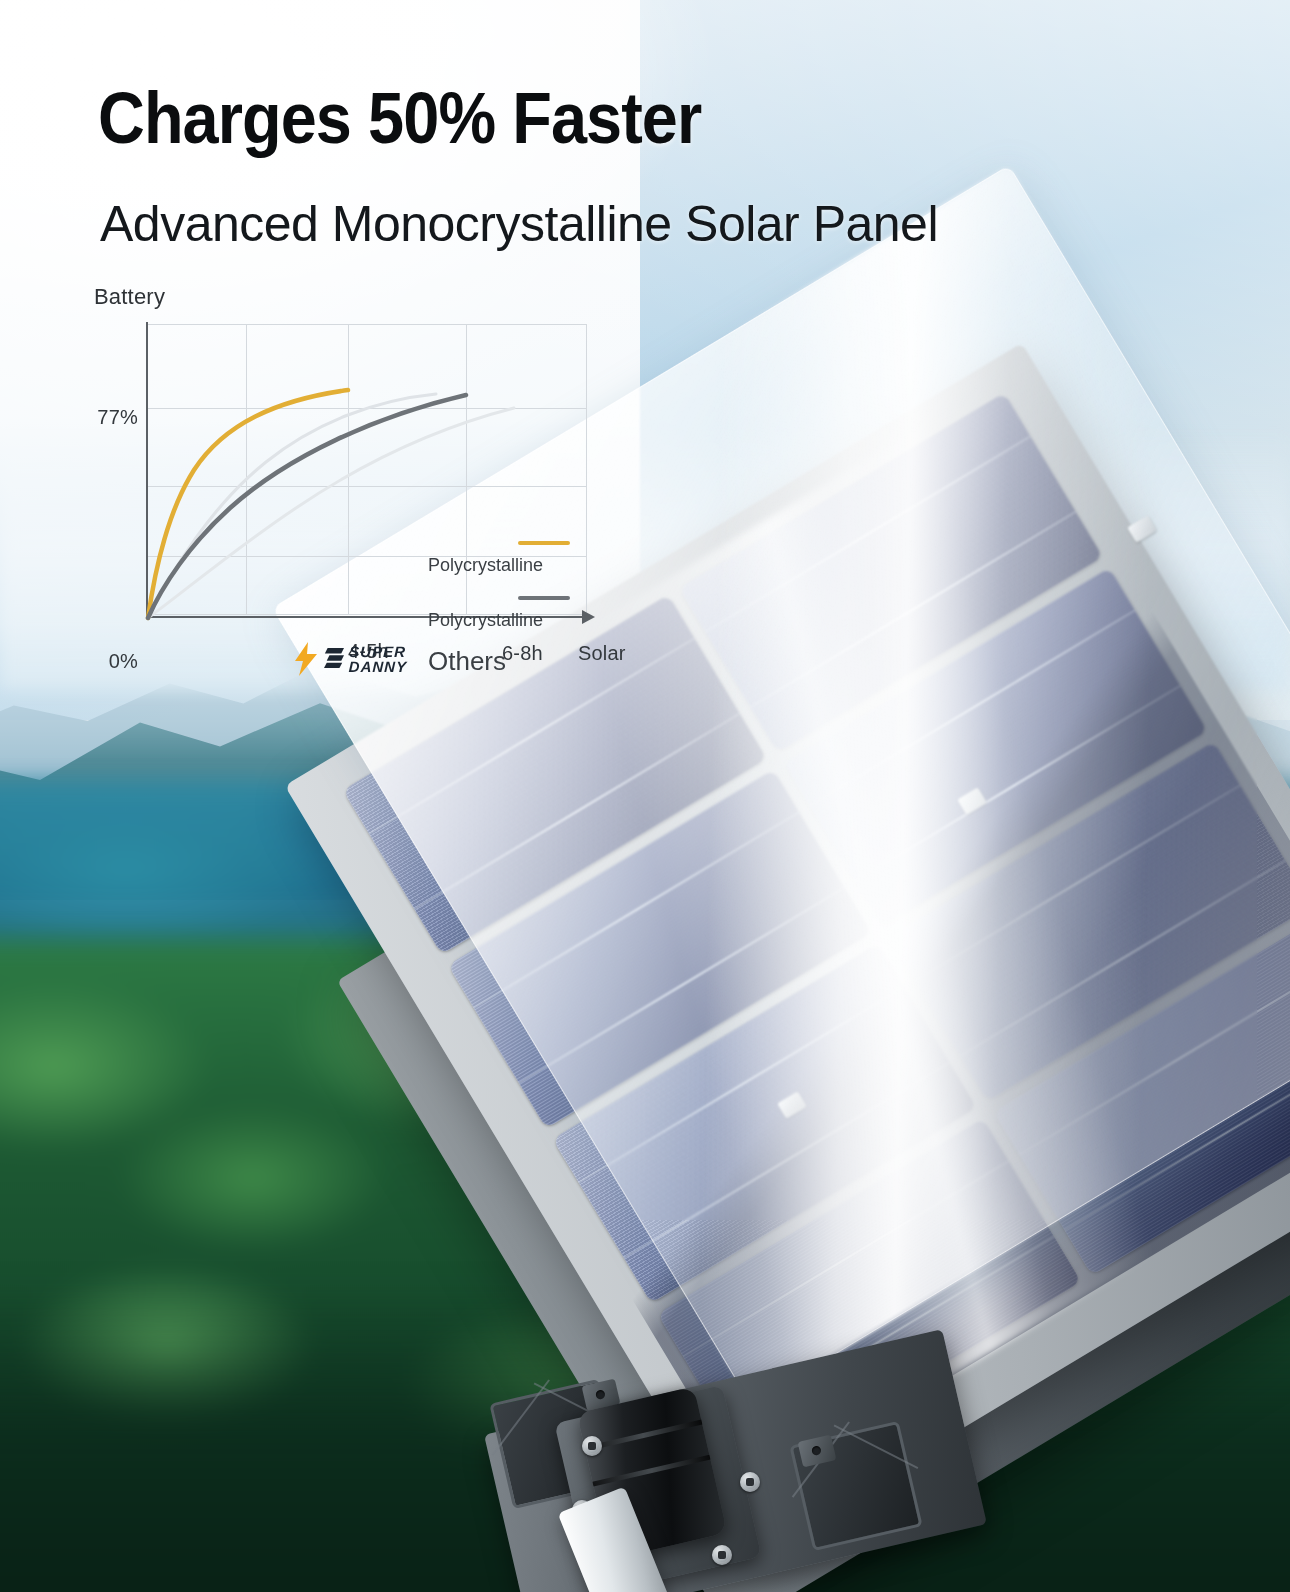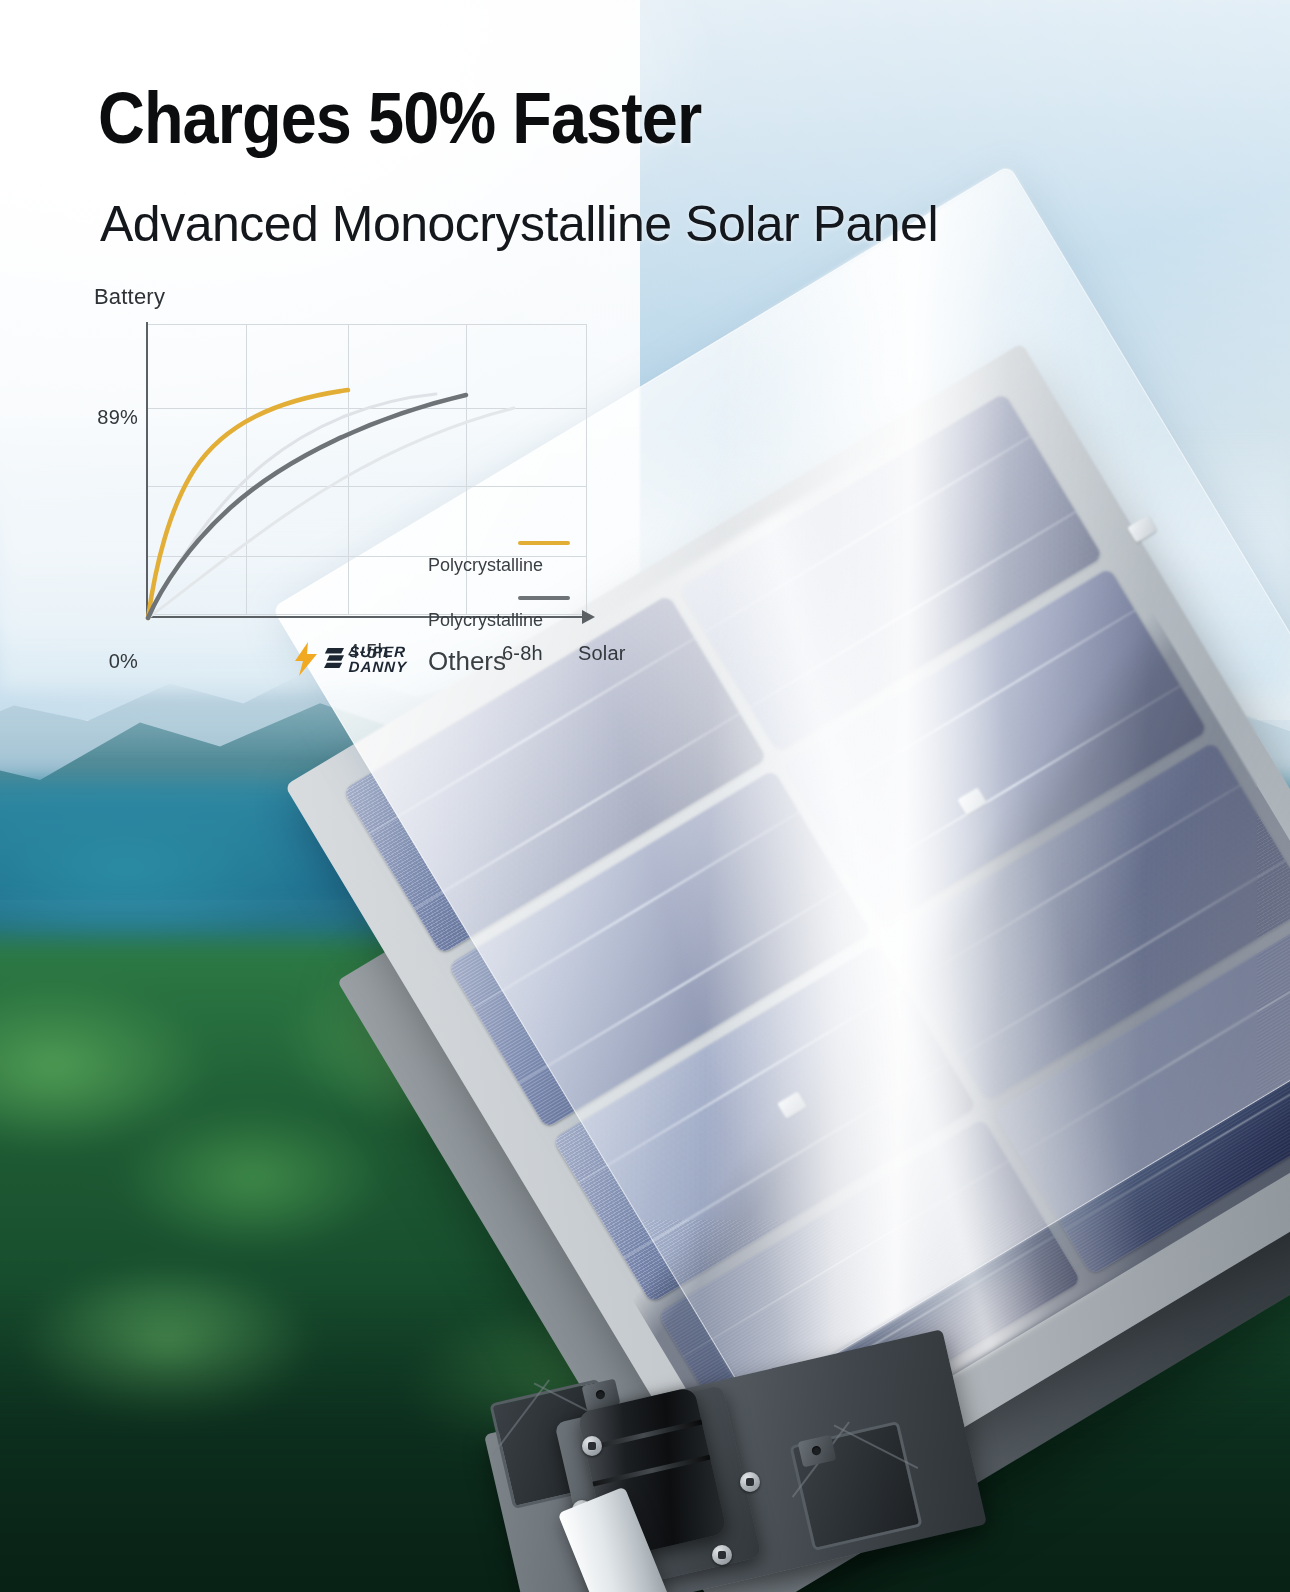--- a/index.html
+++ b/index.html
@@ -486,21 +486,21 @@
   <svg class="curve-svg" viewBox="0 0 446 300" preserveAspectRatio="none">
 
     <path d="M2,296 C30,240 70,180 120,140 C170,100 230,78 290,72" fill="none" stroke="#dfe3e7" stroke-width="3" stroke-linecap="round"></path>
     <path d="M2,296 C40,268 90,226 150,186 C215,142 290,106 368,86" fill="none" stroke="#e3e7ea" stroke-width="3" stroke-linecap="round"></path>
 
     <path d="M2,296 C10,240 24,186 48,148 C78,102 130,78 202,68" fill="none" stroke="#E2AE35" stroke-width="4.5" stroke-linecap="round"></path>
 
     <path d="M2,296 C16,264 44,222 84,186 C142,134 230,94 320,73" fill="none" stroke="#6e7378" stroke-width="4.5" stroke-linecap="round"></path>
   </svg>
 
-  <div class="tick-label" id="y-top">89%</div>
+  <div class="tick-label" id="y-top">77%</div>
   <div class="tick-label" id="y-bottom">0%</div>
   <div class="tick-label" id="x-t1">4-5h</div>
   <div class="tick-label" id="x-t2">6-8h</div>
   <div class="tick-label" id="x-axis-name">Solar</div>
 
   <div id="brand-logo">
     <svg class="bolt-glyph" viewBox="0 0 26 34">
       <polygon points="15,0 2,19 10,19 6,34 24,12 14,12" fill="#F2A922"></polygon>
     </svg>
     <svg viewBox="0 0 22 26" width="20" height="24">

